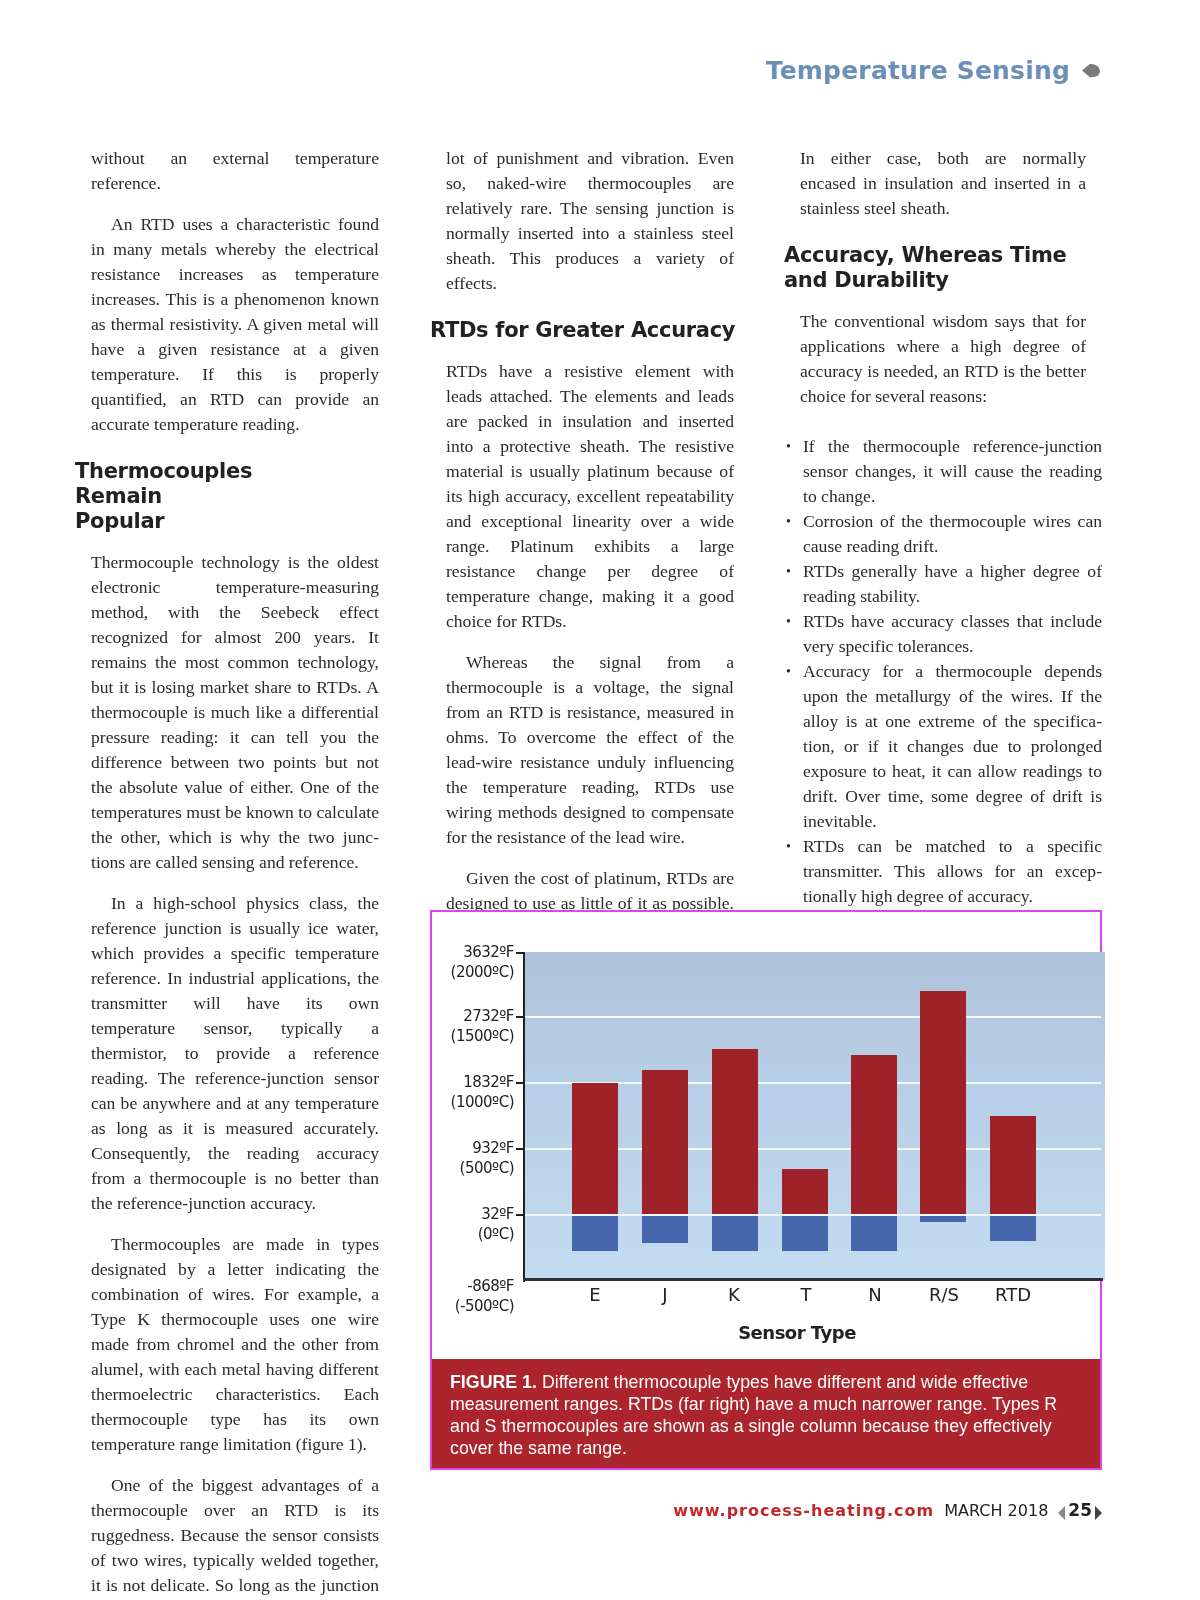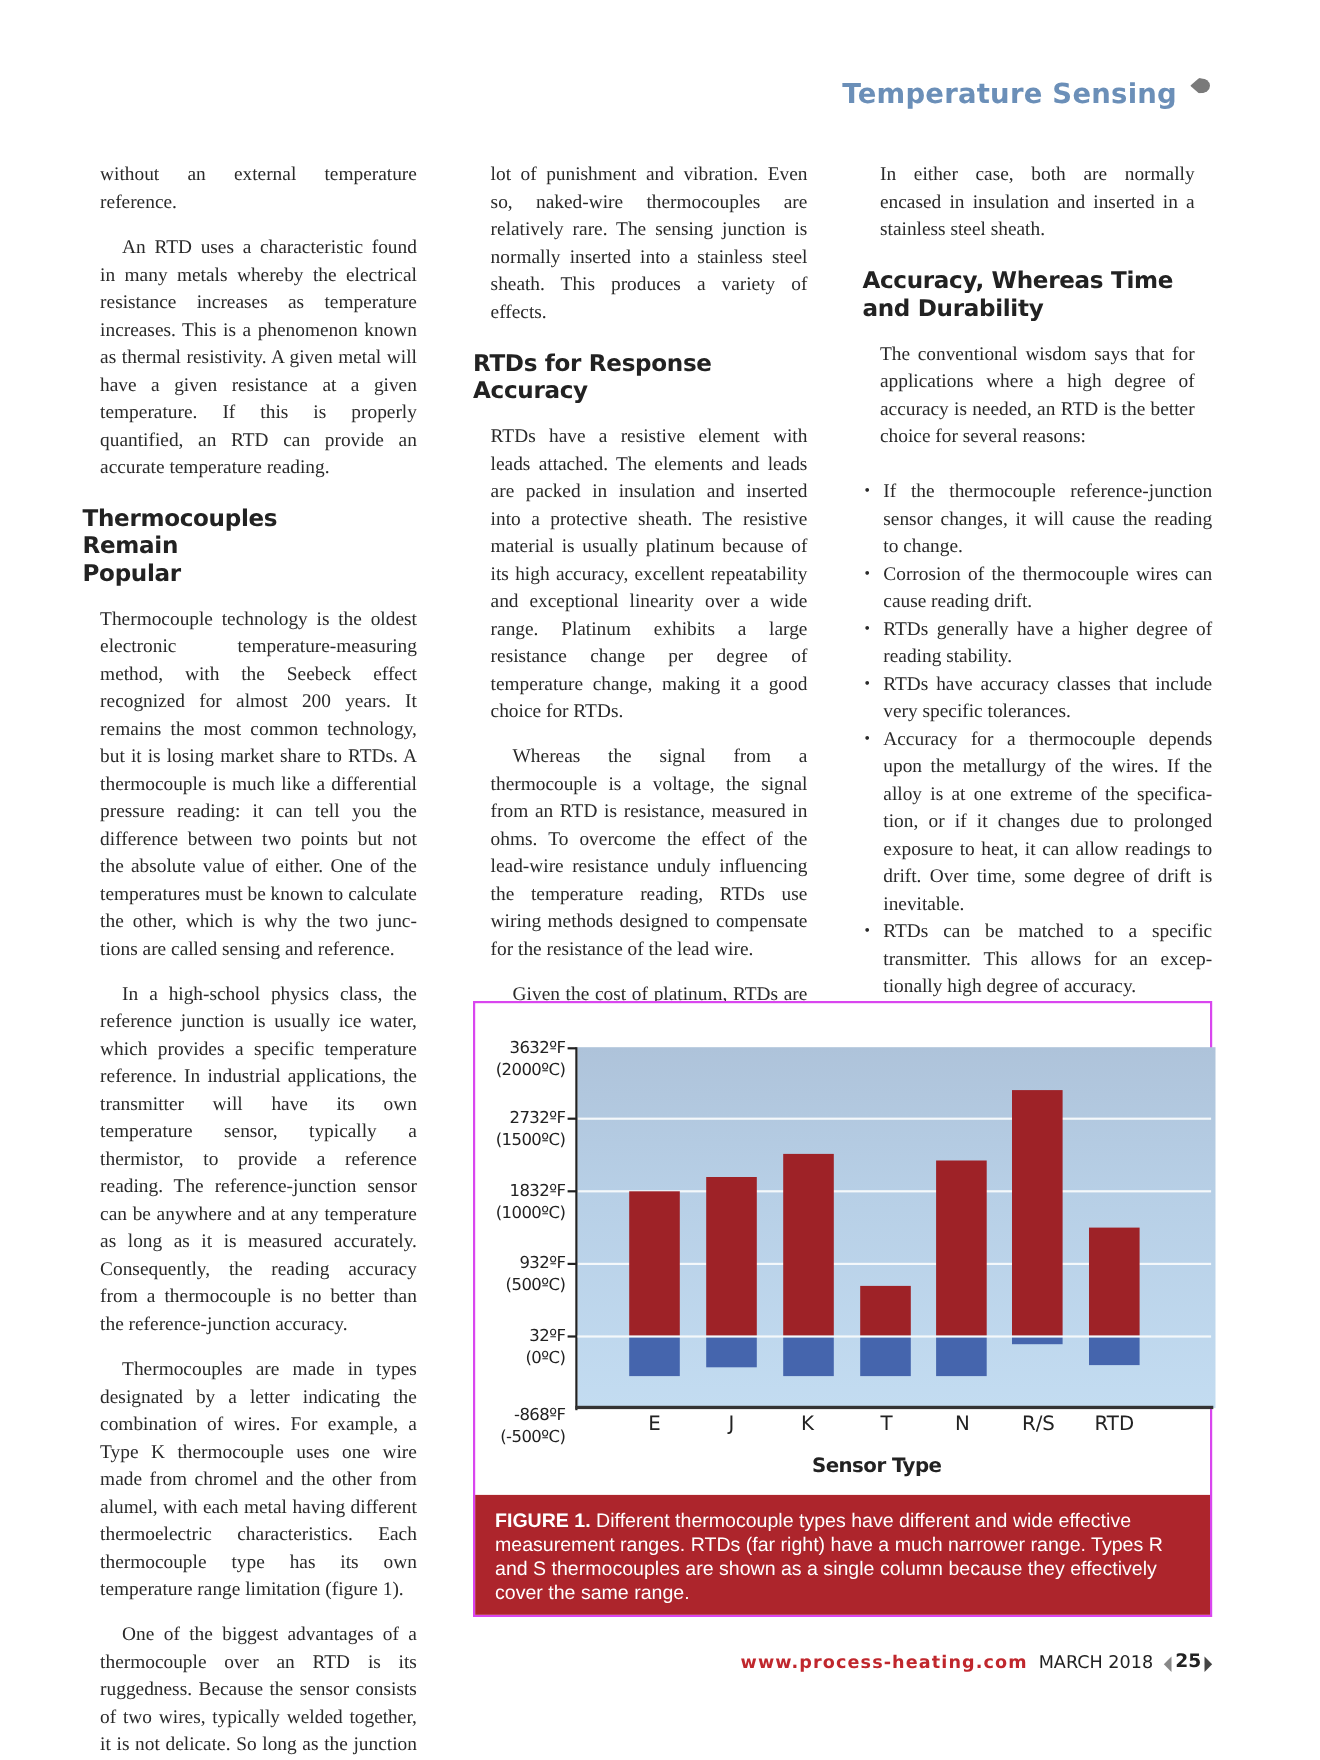--- a/index.html
+++ b/index.html
@@ -1,19 +1,19 @@
 <!DOCTYPE html>
 <html><head>
 <meta charset="utf-8">
 <style>
   * { box-sizing: border-box; margin: 0; padding: 0; }
   html, body { width: 1200px; height: 1600px; background: #ffffff; }
   body { position: relative; font-family: "Liberation Serif", "DejaVu Serif", serif; color: #2a2a2a; overflow: hidden; }
 
-  .running-head { position: absolute; top: 56px; right: 100px; display: flex; align-items: flex-start; gap: 12px; margin-top: 15px; }
+  .running-head { position: absolute; top: 56px; right: 100px; display: flex; align-items: center; gap: 12px; }
   .running-head .title { font-family: "DejaVu Sans", "Liberation Sans", sans-serif; font-weight: bold; font-size: 25px; color: #6b8fb8; letter-spacing: 0.2px; }
   .running-head .bullet { width: 18px; height: 14px; background: #7a7a7a; border-radius: 50% 50% 50% 50% / 50% 50% 50% 50%; clip-path: polygon(0 50%, 45% 0, 100% 10%, 100% 90%, 45% 100%); }
 
   .col { position: absolute; top: 130px; width: 320px; font-size: 17.6px; line-height: 25px; text-align: justify; hyphens: manual; }
   .col1 { left: 75px; }
   .col2 { left: 430px; }
   .col3 { left: 784px; width: 318px; }
   .col p { margin: 16px; }
   .col p.indent { text-indent: 20px; }
   .col h2 { font-family: "DejaVu Sans", "Liberation Sans", sans-serif; font-weight: bold; font-size: 21px; line-height: 25px; color: #222; margin-top: 22px; text-align: left; letter-spacing: -0.3px; }
@@ -61,21 +61,21 @@
   <p class="indent">An RTD uses a characteristic found in many metals whereby the electrical resis­tance increases as temperature increases. This is a phenomenon known as thermal resistivity. A given metal will have a given resistance at a given temperature. If this is properly quantified, an RTD can provide an accurate temperature reading.</p>
   <h2 style="width:175px;">Thermocouples Remain Popular</h2>
   <p>Thermocouple technology is the oldest electronic temperature-measuring method, with the Seebeck effect recognized for al­most 200 years. It remains the most com­mon technology, but it is losing market share to RTDs. A thermocouple is much like a differential pressure reading: it can tell you the difference between two points but not the absolute value of either. One of the temperatures must be known to calcu­late the other, which is why the two junc­tions are called sensing and reference.</p>
   <p class="indent">In a high-school physics class, the ref­erence junction is usually ice water, which provides a specific temperature reference. In industrial applications, the transmitter will have its own temperature sensor, typi­cally a thermistor, to provide a reference reading. The reference-junction sensor can be anywhere and at any temperature as long as it is measured accurately. Conse­quently, the reading accuracy from a ther­mocouple is no better than the reference-junction accuracy.</p>
   <p class="indent">Thermocouples are made in types des­ignated by a letter indicating the combi­nation of wires. For example, a Type K thermocouple uses one wire made from chromel and the other from alumel, with each metal having different thermoelectric characteristics. Each thermocouple type has its own temperature range limitation (figure 1).</p>
   <p class="indent">One of the biggest advantages of a ther­mocouple over an RTD is its ruggedness. Because the sensor consists of two wires, typically welded together, it is not delicate. So long as the junction is sound, the in­sulation is intact and the wire itself is not corroded, a thermocouple will work. The wire used is usually of a relatively heavy gauge, so a thermocouple can withstand a</p>
 </div>
 
 <div class="col col2">
   <p>lot of punishment and vibration. Even so, naked-wire thermocouples are relatively rare. The sensing junction is normally in­serted into a stainless steel sheath. This produces a variety of effects.</p>
-  <h2>RTDs for Response Accuracy</h2>
+  <h2>RTDs for Greater Accuracy</h2>
   <p>RTDs have a resistive element with leads attached. The elements and leads are packed in insulation and inserted into a protective sheath. The resistive material is usually platinum because of its high accu­racy, excellent repeatability and exceptional linearity over a wide range. Platinum ex­hibits a large resistance change per degree of temperature change, making it a good choice for RTDs.</p>
   <p class="indent">Whereas the signal from a thermocou­ple is a voltage, the signal from an RTD is resistance, measured in ohms. To over­come the effect of the lead-wire resistance unduly influencing the temperature read­ing, RTDs use wiring methods designed to compensate for the resistance of the lead wire.</p>
   <p class="indent">Given the cost of platinum, RTDs are designed to use as little of it as possible. The actual sensor element typically is fine wire wrapped around a ceramic mandrel or a thin-film deposition on a substrate.</p>
 </div>
 
 <div class="col col3">
   <p>In either case, both are normally encased in insulation and inserted in a stainless steel sheath.</p>
   <h2>Accuracy, Whereas Time and Durability</h2>
   <p>The conventional wisdom says that for ap­plications where a high degree of accuracy is needed, an RTD is the better choice for several reasons:</p>
   <ul>

